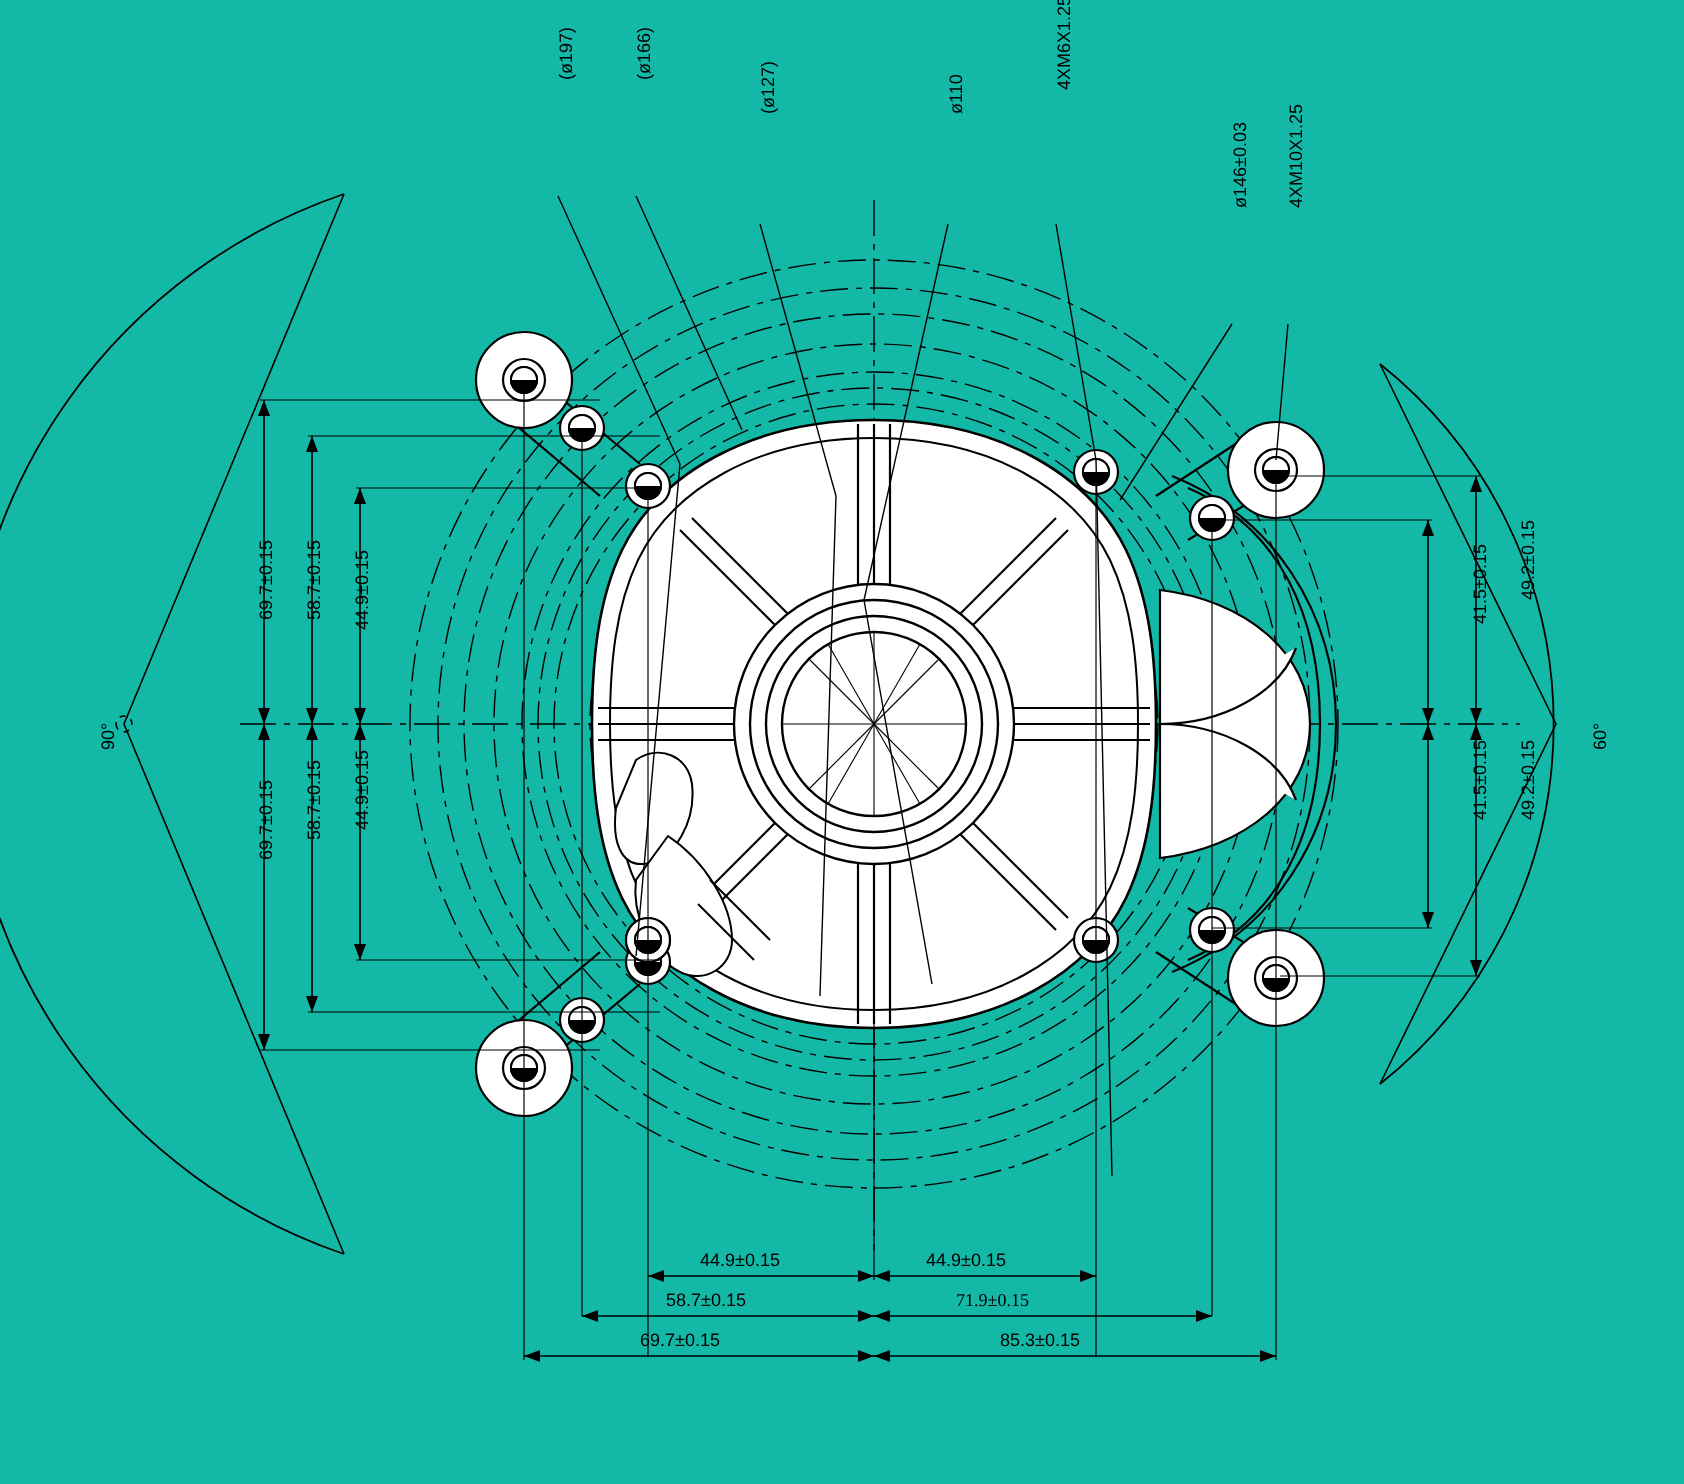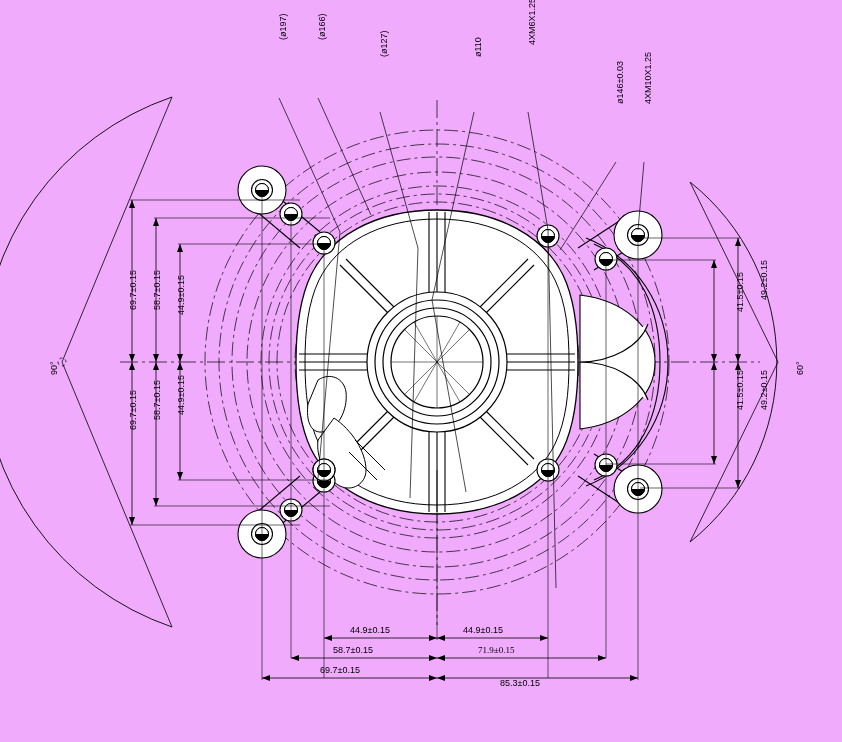--- a/index.html
+++ b/index.html
@@ -1,17 +1,17 @@
 <!DOCTYPE html>
 <html><head>
 <meta charset="utf-8">
 <style>
   html,body{margin:0;padding:0;background:#ffffff;}
   body{width:842px;height:742px;font-family:"Liberation Sans",sans-serif;color:#000;}
-  #stage{position:relative;width:842px;height:742px;overflow:hidden;background:#f0abfc;}
+  #stage{position:relative;width:842px;height:742px;overflow:hidden;background:#14b8a6;}
   svg{display:block;}
   .lbl{position:absolute;font-size:9px;line-height:9px;color:#000;white-space:nowrap;font-family:"Liberation Sans",sans-serif;}
   .vert{transform-origin:0 0;}
 </style>
 </head>
 <body>
 
 <div id="stage">
 
 <svg width="842" height="742" viewBox="0 0 842 742">
@@ -282,15 +282,15 @@
 <div class="lbl vert" style="left:760px;top:300px;transform:rotate(-90deg);transform-origin:0 0;">49.2±0.15</div>
 <div class="lbl vert" style="left:736px;top:312px;transform:rotate(-90deg);transform-origin:0 0;">41.5±0.15</div>
 <div class="lbl vert" style="left:736px;top:410px;transform:rotate(-90deg);transform-origin:0 0;">41.5±0.15</div>
 <div class="lbl vert" style="left:760px;top:410px;transform:rotate(-90deg);transform-origin:0 0;">49.2±0.15</div>
 
 <div class="lbl" style="left:350px;top:626px;">44.9±0.15</div>
 <div class="lbl" style="left:463px;top:626px;">44.9±0.15</div>
 <div class="lbl" style="left:333px;top:646px;">58.7±0.15</div>
 <div class="lbl" style="left:478px;top:646px;font-family:Liberation Serif, serif;">71.9±0.15</div>
 <div class="lbl" style="left:320px;top:666px;">69.7±0.15</div>
-<div class="lbl" style="left:500px;top:666px;margin-top:13px;">85.3±0.15</div>
+<div class="lbl" style="left:500px;top:666px;">85.3±0.15</div>
 
 </div>
 
 </body></html>

